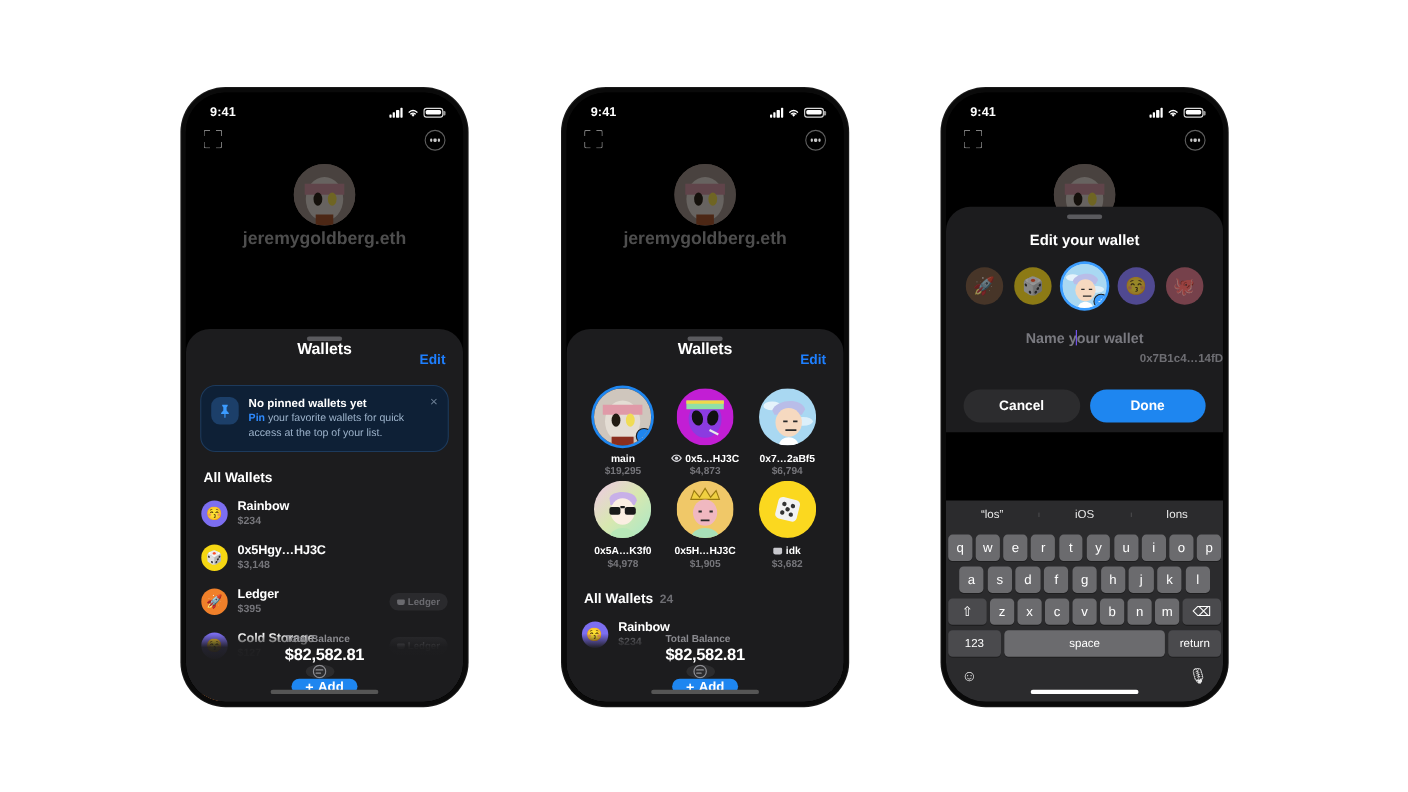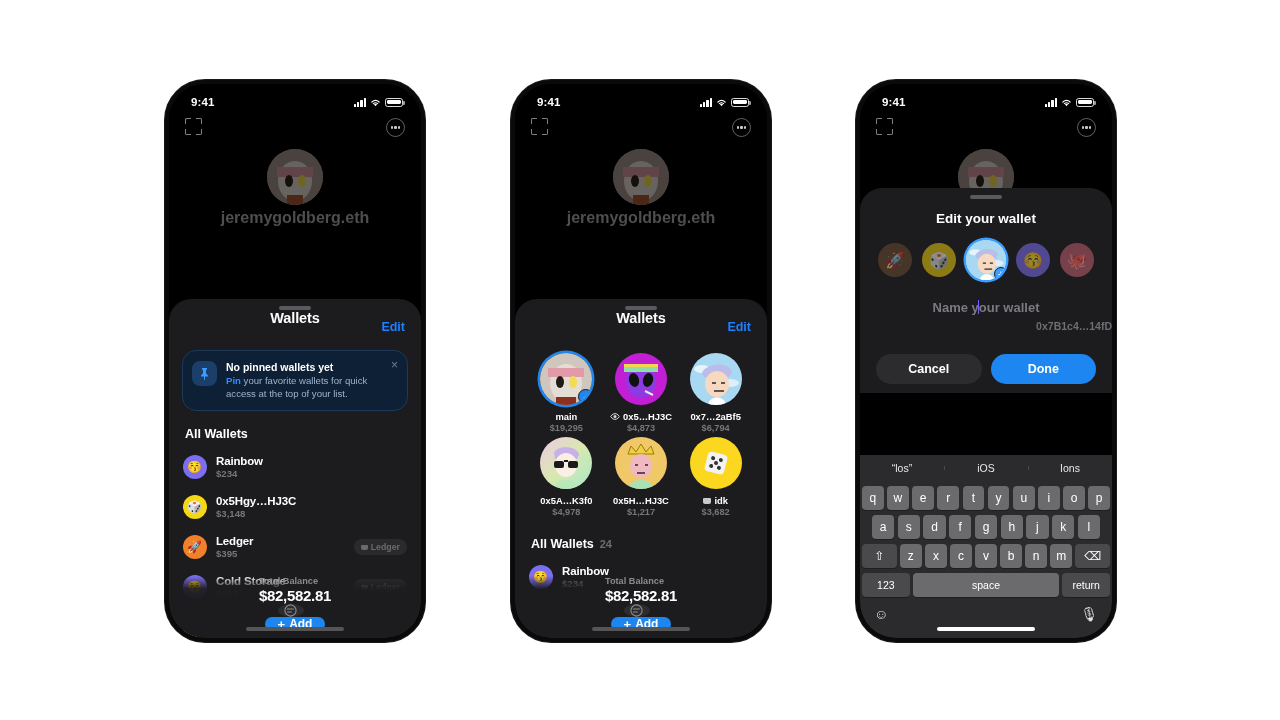--- a/index.html
+++ b/index.html
@@ -509,21 +509,21 @@
                   <path d="M13 17l3-8 5 6 5-8 5 8 5-6 3 8z" fill="#f0d040" stroke="#9a7a10" stroke-width="1"></path>
                   <ellipse cx="26" cy="29" rx="11" ry="12" fill="#f0b8c0"></ellipse>
                   <path d="M20 28h3M30 28h3" stroke="#2a2a2a" stroke-width="1.6"></path>
                   <path d="M22 36h8" stroke="#2a2a2a" stroke-width="1.6"></path>
                   <path d="M13 52c2-12 24-12 26 0z" fill="#a8e0b8"></path>
                 </svg>
               </div>
               <div class="pinname">
                 <span>0x5H…HJ3C</span>
               </div>
-              <div class="pinbal">$1,217</div>
+              <div class="pinbal">$1,905</div>
             </div>
             <div class="pincell">
               <div class="pinav">
                 <svg class="art" viewBox="0 0 52 52">
                   <rect width="52" height="52" fill="#fbd81f"></rect>
                   <g transform="rotate(14 26 26)">
                     <rect x="16" y="16" width="20" height="20" rx="4" fill="#f2f2f2"></rect>
                     <circle cx="22" cy="22" r="2" fill="#333"></circle>
                     <circle cx="30" cy="30" r="2" fill="#333"></circle>
                     <circle cx="26" cy="26" r="2" fill="#333"></circle>

